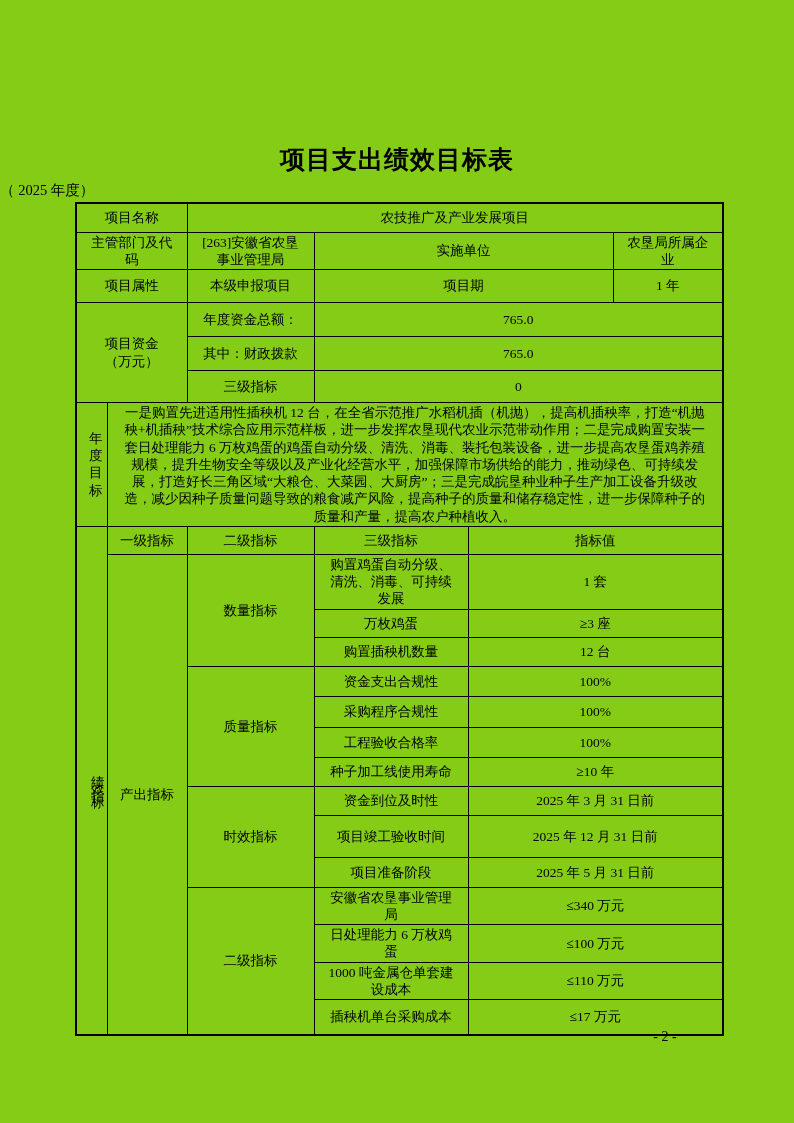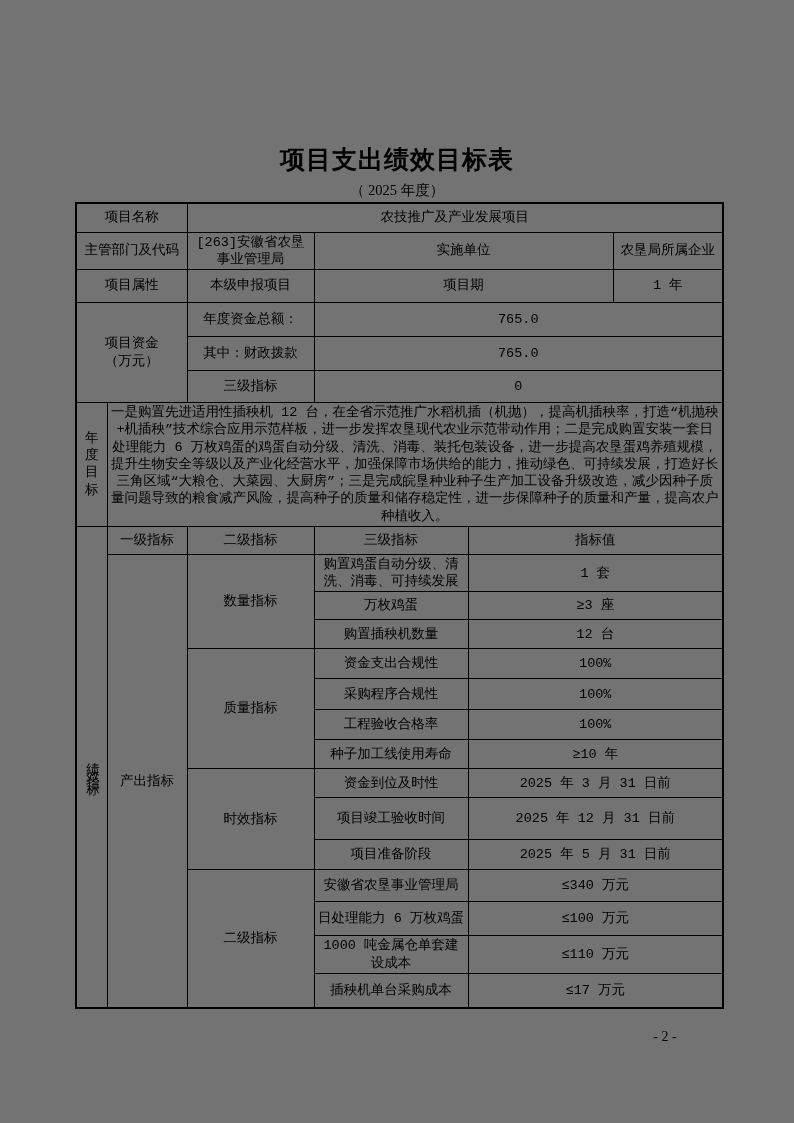--- a/index.html
+++ b/index.html
@@ -1,61 +1,59 @@
 <!DOCTYPE html>
 <html><head>
 <meta charset="utf-8">
 <style>
   html, body { margin: 0; padding: 0; background: #e8e8e8; }
   .page {
     position: relative;
     width: 794px;
     height: 1123px;
     margin: 0 auto;
-    background: #737373;
+    background: #84cc16;
     font-family: "Liberation Serif", "DejaVu Serif", serif;
     color: #000;
     overflow: hidden;
   }
   .doc-title {
     position: absolute;
     top: 143px;
     left: 0;
     width: 794px;
     text-align: center;
     font-size: 25px;
     font-weight: bold;
     letter-spacing: 1px;
   }
   .doc-subtitle {
     position: absolute;
     top: 181px;
     left: 0;
     width: 794px;
-    text-align: center;
     font-size: 14.5px;
   }
   table.main {
     position: absolute;
     left: 75px;
     top: 202px;
     width: 647px;
     border-collapse: collapse;
     table-layout: fixed;
     border: 2px solid #000;
   }
   table.main td {
     border: 1px solid #000;
     text-align: center;
     vertical-align: middle;
     font-size: 13.5px;
     line-height: 1.28;
-    padding: 1px 3px;
+    padding: 1px 12px;
     overflow: hidden;
-    font-family: Liberation Mono, monospace;
   }
   td.dept-code { font-size: 13px; line-height: 1.22; }
   td.preline { white-space: pre-line; margin-top: 10px; }
   td.goal-cell {
     text-align: justify;
     font-size: 12.6px;
     line-height: 15.8px;
     padding: 3px 8px;
     vertical-align: middle;
   }

